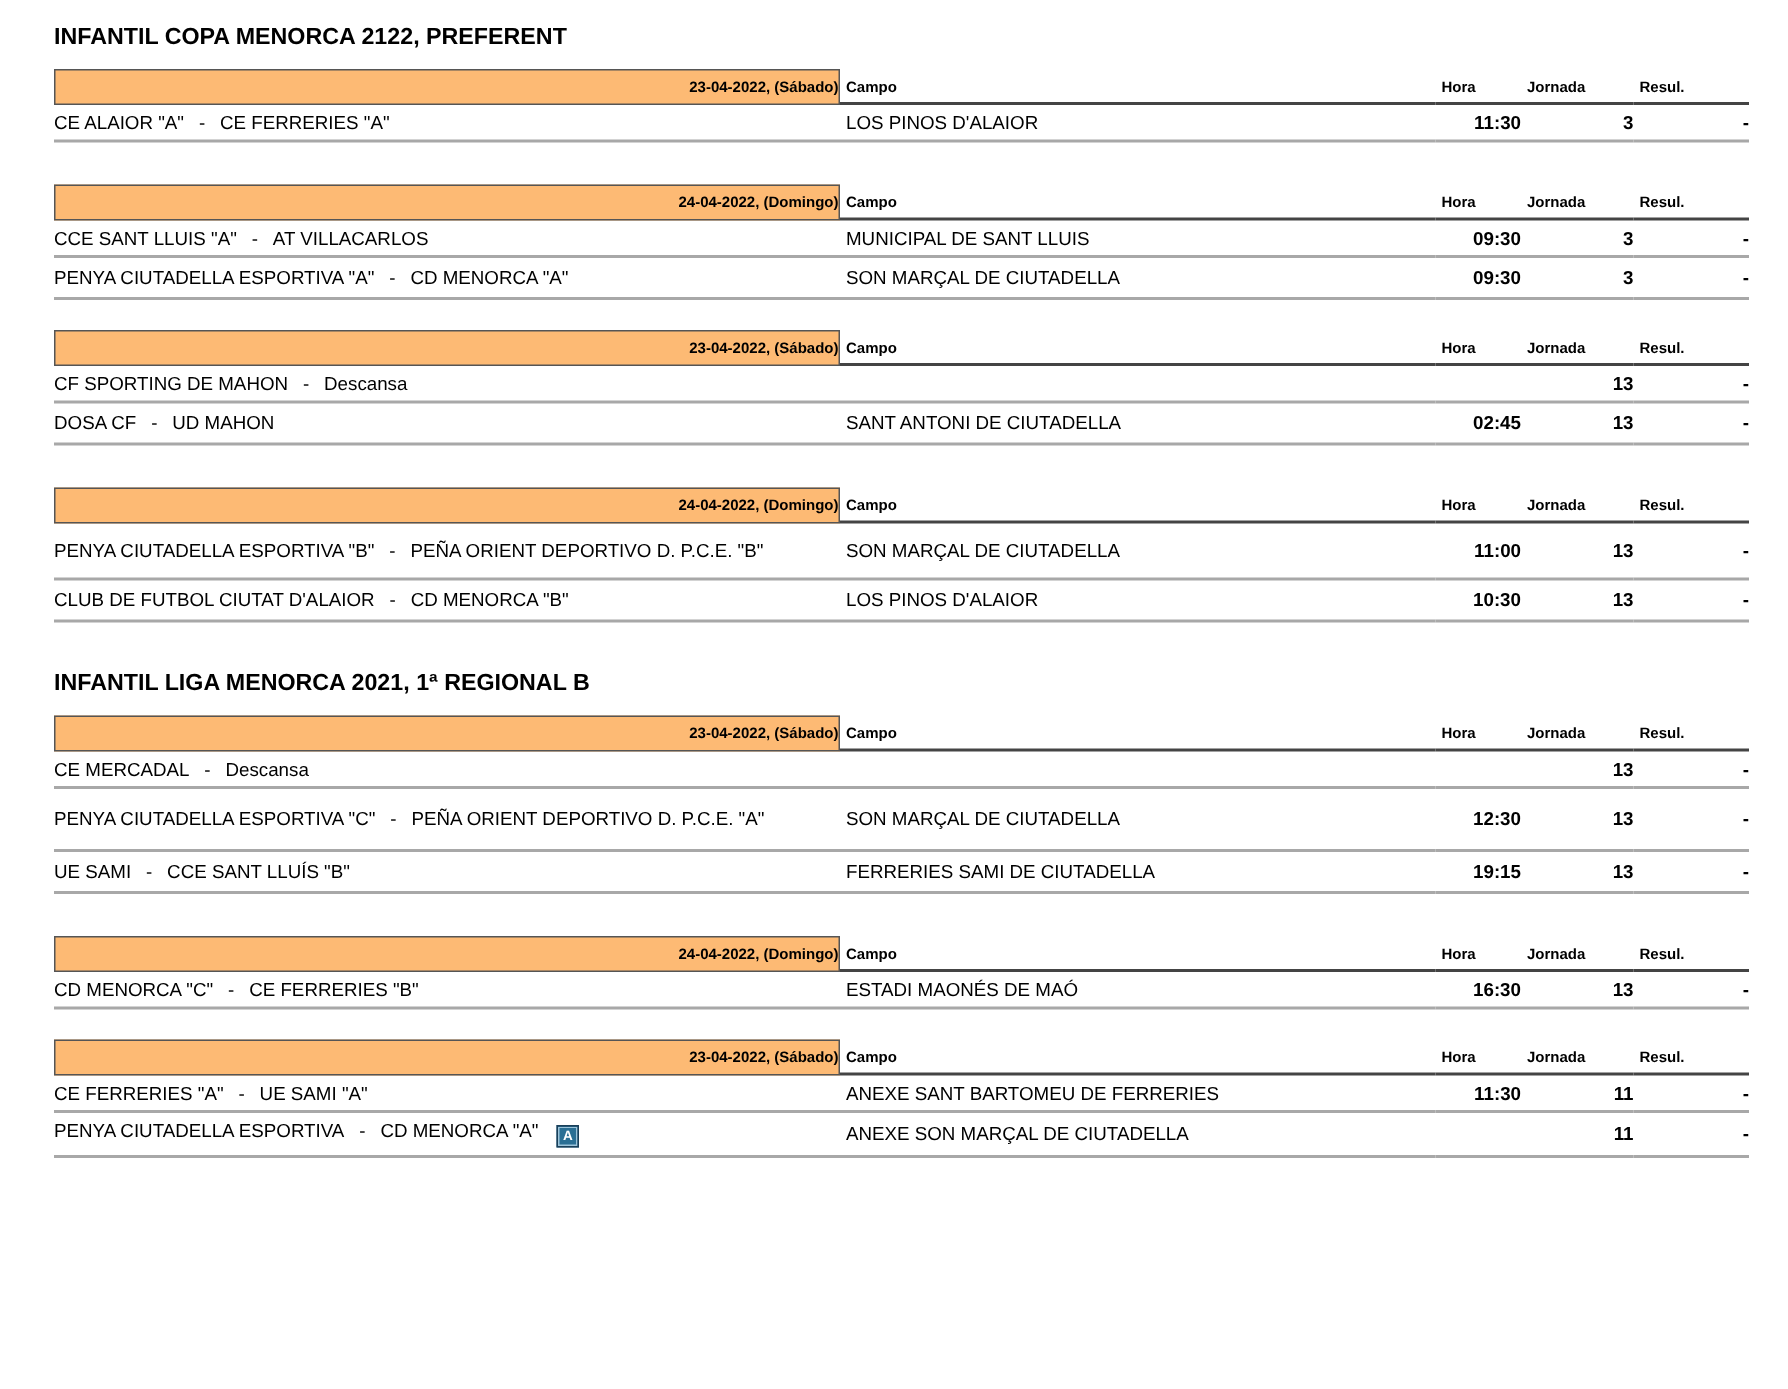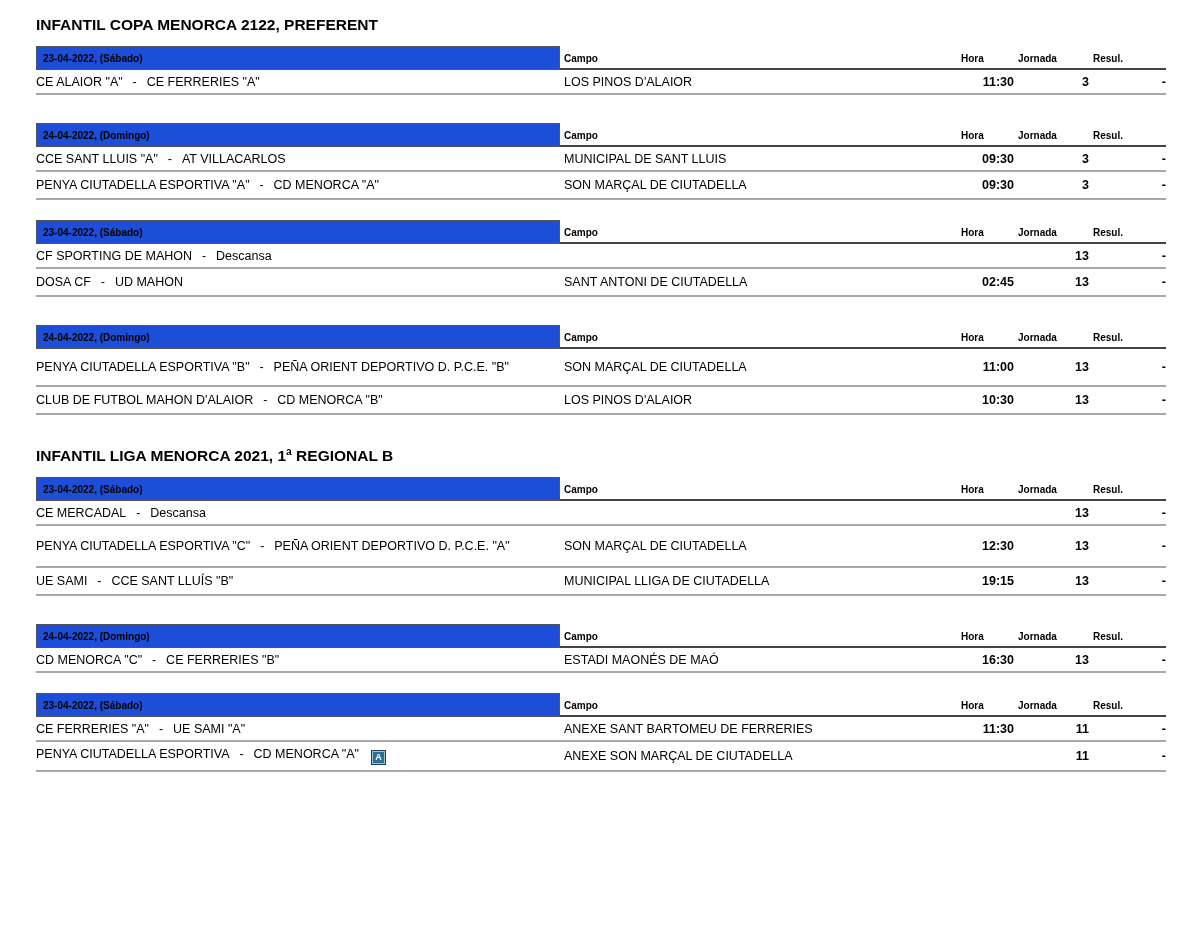--- a/index.html
+++ b/index.html
@@ -24,22 +24,22 @@
   table.day col.c-match { width: 524px; }
   table.day col.c-campo { width: 397px; }
   table.day col.c-hora { width: 57px; }
   table.day col.c-jor { width: 75px; }
   table.day col.c-res { width: 77px; }
   th {
     font-size: 10px; font-weight: bold; height: 20px; padding: 0;
     vertical-align: middle; text-align: left;
   }
   th.date-cell {
-    text-align: left;
-    background: #1d4ed8;
+    text-align: right;
+    background: #fdba74;
     border: 1px solid #555;
     padding-left: 6px;
     height: 17px;
   }
   th.hcol {
     border-bottom: 2px solid #444;
     padding-top: 2px;
   }
   th.hcol span { display: block; }
   .gap-l { padding-left: 4px !important; }
@@ -215,21 +215,21 @@
             </th>
       </tr>
       <tr>
         <td class="first" style="height:36px"><span>PENYA CIUTADELLA ESPORTIVA "B"</span><span class="sep">-</span><span>PEÑA ORIENT DEPORTIVO D. P.C.E. "B"</span></td>
         <td class="first campo">SON MARÇAL DE CIUTADELLA</td>
         <td class="first center">11:00</td>
         <td class="first center">13</td>
         <td class="first center">-</td>
       </tr>
       <tr>
-        <td><span>CLUB DE FUTBOL MAHON D'ALAIOR</span><span class="sep">-</span><span>CD MENORCA "B"</span></td>
+        <td><span>CLUB DE FUTBOL CIUTAT D'ALAIOR</span><span class="sep">-</span><span>CD MENORCA "B"</span></td>
         <td class="campo">LOS PINOS D'ALAIOR</td>
         <td class="center">10:30</td>
         <td class="center">13</td>
         <td class="center">-</td>
       </tr>
     </tbody>
       </table>
   </section>
 
   <section class="comp" style="margin-top:-8px">
@@ -270,21 +270,21 @@
       </tr>
       <tr>
         <td style="height:40px"><span>PENYA CIUTADELLA ESPORTIVA "C"</span><span class="sep">-</span><span>PEÑA ORIENT DEPORTIVO D. P.C.E. "A"</span></td>
         <td class="campo">SON MARÇAL DE CIUTADELLA</td>
         <td class="center">12:30</td>
         <td class="center">13</td>
         <td class="center">-</td>
       </tr>
       <tr>
         <td><span>UE SAMI</span><span class="sep">-</span><span>CCE SANT LLUÍS "B"</span></td>
-        <td class="campo">MUNICIPAL LLIGA DE CIUTADELLA</td>
+        <td class="campo">FERRERIES SAMI DE CIUTADELLA</td>
         <td class="center">19:15</td>
         <td class="center">13</td>
         <td class="center">-</td>
       </tr>
     </tbody>
       </table>
 
     <table class="day">
       <colgroup>
           <col class="c-match">

